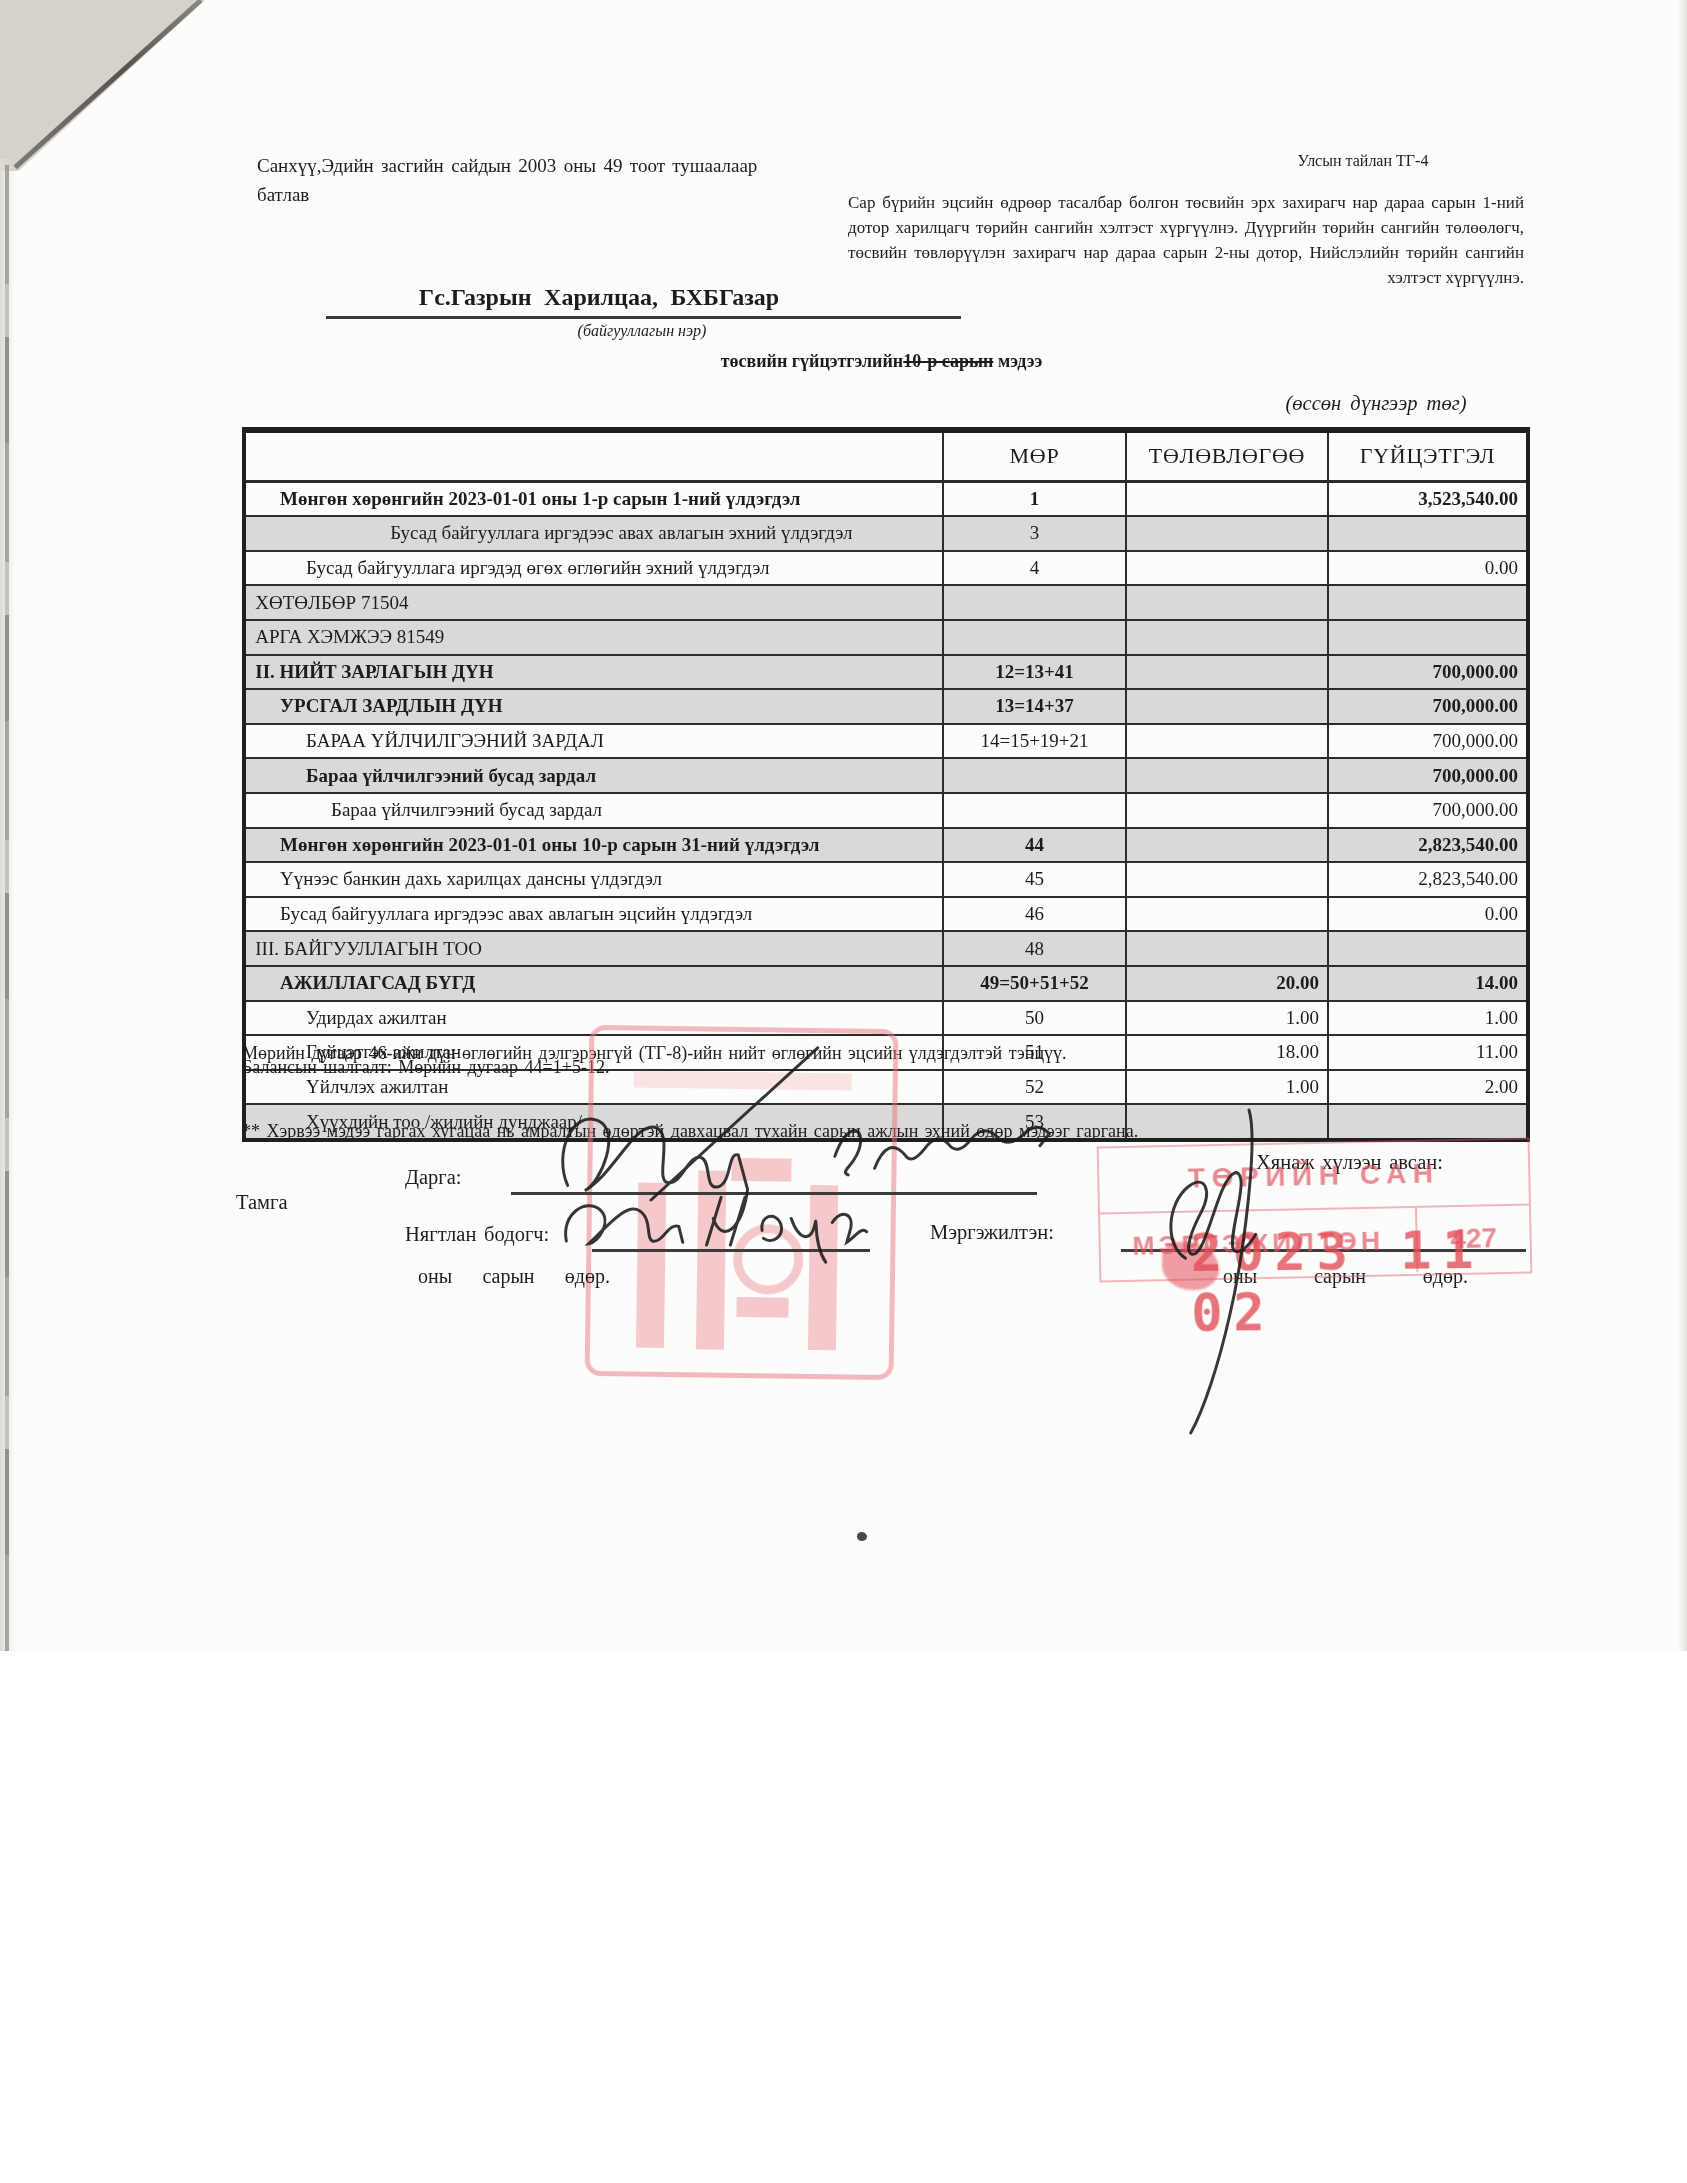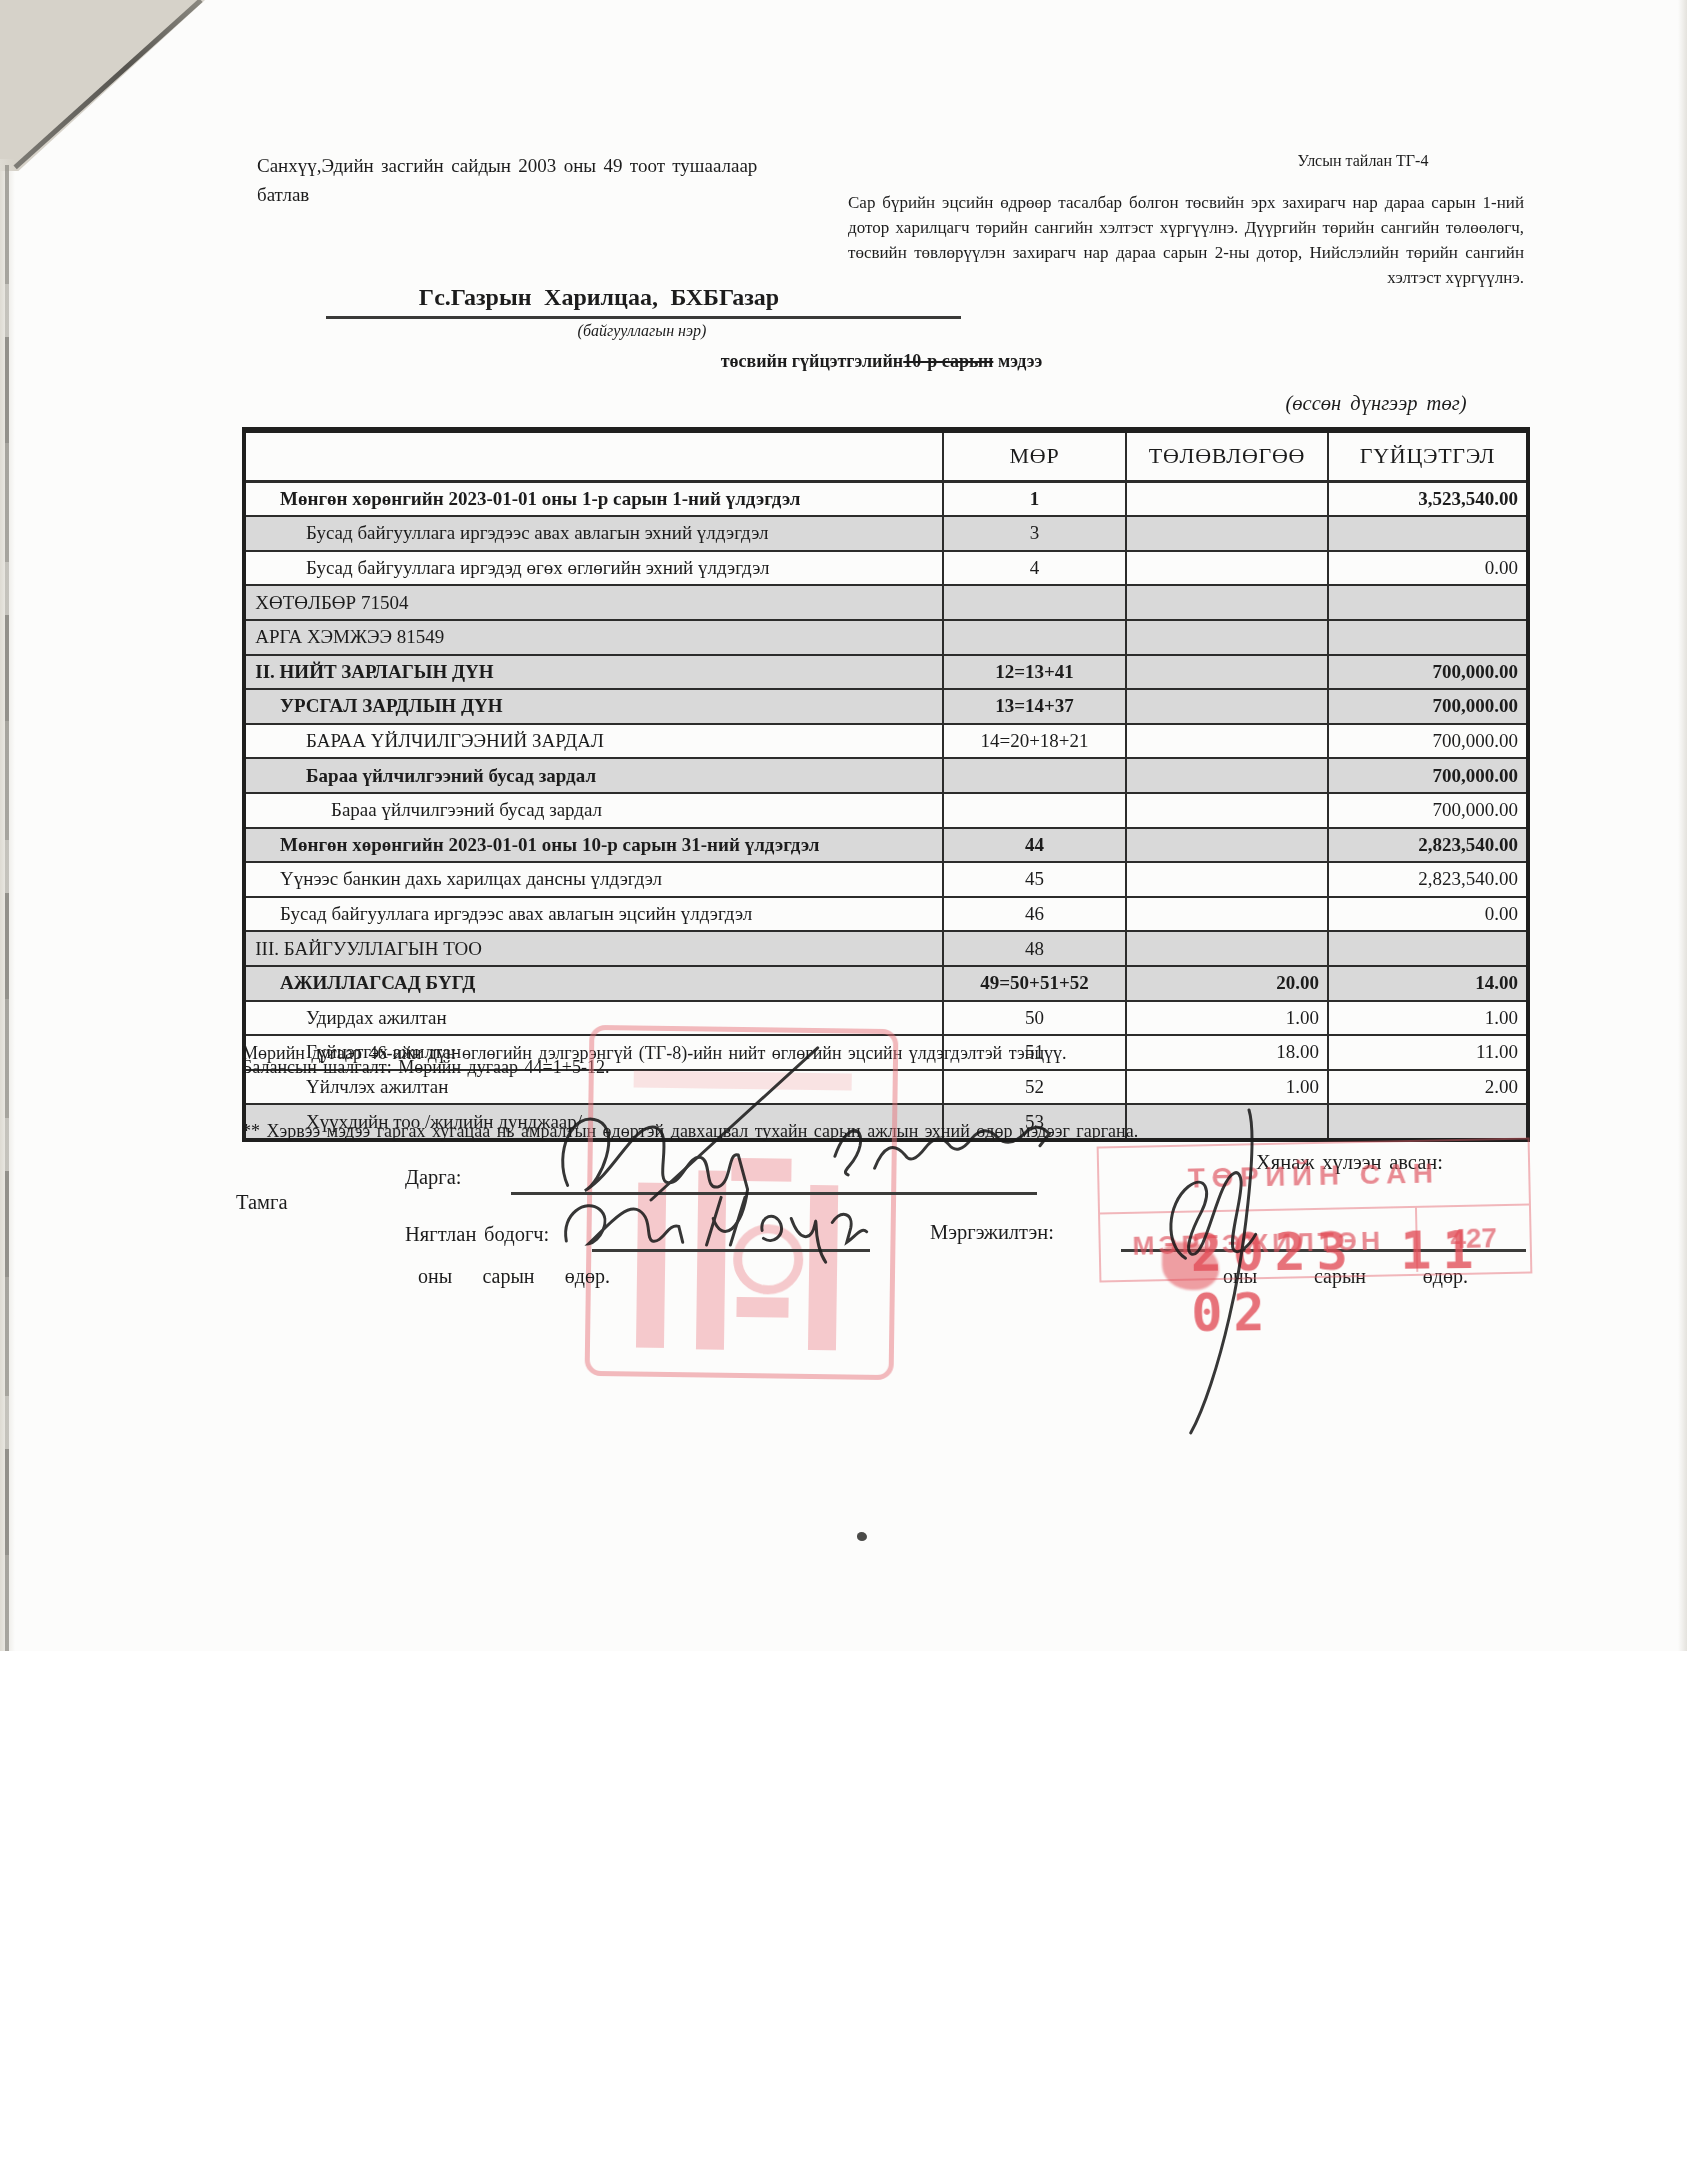--- a/index.html
+++ b/index.html
@@ -116,21 +116,21 @@
       </tr>
     </thead>
     <tbody>
         <tr class="bold">
           <td class="c-label" style="padding-left: 34px;">Мөнгөн хөрөнгийн 2023-01-01 оны 1-р сарын 1-ний үлдэгдэл</td>
           <td class="c-line">1</td>
           <td class="c-plan"></td>
           <td class="c-actual">3,523,540.00</td>
         </tr>
         <tr class="shaded">
-          <td class="c-label" style="padding-left: 60px;">Бусад байгууллага иргэдээс авах авлагын эхний үлдэгдэл</td>
+          <td class="c-label" style="padding-left: 60px; text-align: center;">Бусад байгууллага иргэдээс авах авлагын эхний үлдэгдэл</td>
           <td class="c-line">3</td>
           <td class="c-plan"></td>
           <td class="c-actual"></td>
         </tr>
         <tr>
           <td class="c-label" style="padding-left: 60px;">Бусад байгууллага иргэдэд өгөх өглөгийн эхний үлдэгдэл</td>
           <td class="c-line">4</td>
           <td class="c-plan"></td>
           <td class="c-actual">0.00</td>
         </tr>
@@ -153,21 +153,21 @@
           <td class="c-actual">700,000.00</td>
         </tr>
         <tr class="shaded bold">
           <td class="c-label" style="padding-left: 34px;">УРСГАЛ ЗАРДЛЫН ДҮН</td>
           <td class="c-line">13=14+37</td>
           <td class="c-plan"></td>
           <td class="c-actual">700,000.00</td>
         </tr>
         <tr>
           <td class="c-label" style="padding-left: 60px;">БАРАА ҮЙЛЧИЛГЭЭНИЙ ЗАРДАЛ</td>
-          <td class="c-line">14=20+18+21</td>
+          <td class="c-line">14=15+19+21</td>
           <td class="c-plan"></td>
           <td class="c-actual">700,000.00</td>
         </tr>
         <tr class="shaded bold">
           <td class="c-label" style="padding-left: 60px;">Бараа үйлчилгээний бусад зардал</td>
           <td class="c-line"></td>
           <td class="c-plan"></td>
           <td class="c-actual">700,000.00</td>
         </tr>
         <tr>

